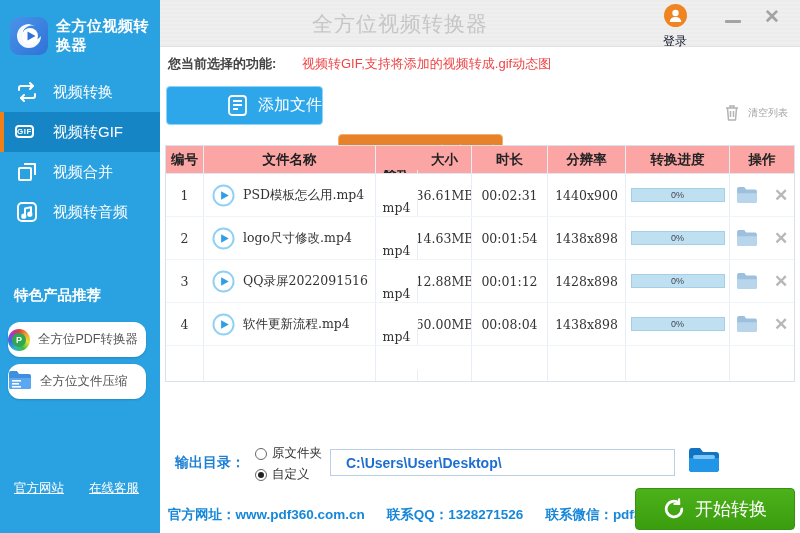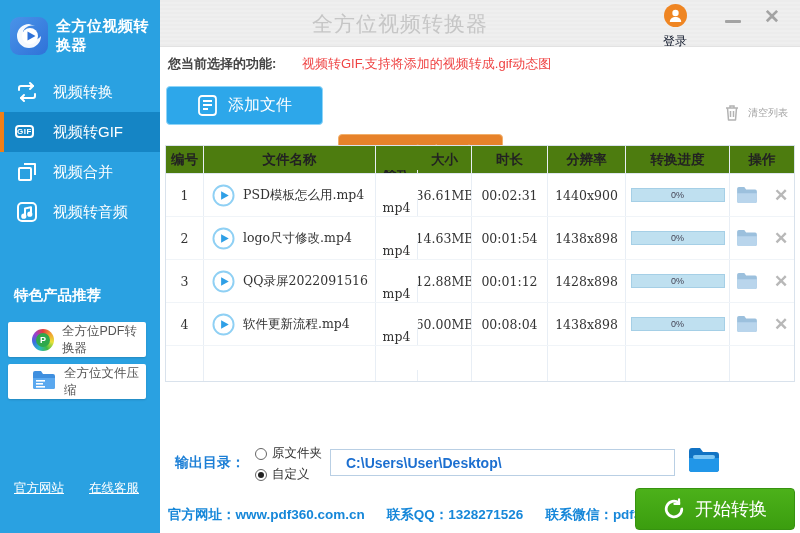--- a/index.html
+++ b/index.html
@@ -33,43 +33,43 @@
   .logo-mark { width:38px; height:38px; border-radius:9px; background:linear-gradient(135deg,#4a93e8,#2f72d8); position:relative; flex:0 0 auto; }
   .logo-mark svg { position:absolute; left:5px; top:5px; }
   .logo-text { color:#fff; font-size:15px; font-weight:bold; letter-spacing:0.5px; }
   .menu { position:absolute; left:0; top:72px; width:184px; }
   .menu-item { position:relative; display:flex; align-items:center; gap:14px; height:40px; padding-left:15px; color:#fff; font-size:15px; cursor:pointer; }
   .menu-item.active { background:#1585c5; }
   .menu-item.active::before { content:""; position:absolute; left:0; top:0; width:4px; height:40px; background:#f07f17; }
   .menu-item .mi { width:24px; height:24px; flex:0 0 auto; position:relative; }
   .gif-badge { width:24px; height:17px; margin-top:3px; border:2px solid #fff; border-radius:4px; color:#fff; font-size:8px; font-weight:bold; text-align:center; line-height:13px; letter-spacing:0.5px; }
   .featured-title { position:absolute; left:14px; top:286px; color:#fff; font-size:14.5px; font-weight:bold; }
-  .product-btn { position:absolute; left:8px; width:138px; height:35px; background:#fff; border-radius:2px; display:flex; align-items:center; gap:8px; padding-left:24px; cursor:pointer; box-shadow:0 1px 2px rgba(0,0,0,.15); }
+  .product-btn { position:absolute; left:8px; width:138px; height:35px; background:#fff; border-radius:12px; display:flex; align-items:center; gap:8px; padding-left:0; cursor:pointer; box-shadow:0 1px 2px rgba(0,0,0,.15); }
   .product-btn .plabel { font-size:12.5px; color:#555; }
   .pdf-ring { width:22px; height:22px; border-radius:50%; background:conic-gradient(#e23d3d,#f0a030,#e8e23a,#3fba44,#2bb6c9,#3a6de0,#9a3fd0,#e23d3d); position:relative; flex:0 0 auto; }
   .pdf-ring::after { content:"P"; position:absolute; left:4px; top:4px; width:14px; height:14px; border-radius:50%; background:#2ea84c; color:#fff; font-size:9px; font-weight:bold; text-align:center; line-height:14px; }
   .sidebar-links { position:absolute; left:14px; top:480px; display:flex; gap:25px; }
   .sidebar-links a { color:#fff; font-size:12.5px; text-decoration:underline; cursor:pointer; }
 
   
   .content { position:absolute; left:160px; top:47px; width:640px; height:486px; background:#fff; }
   .func-line { position:absolute; left:8px; top:8px; font-size:13px; }
   .func-label { color:#444; font-weight:bold; }
   .func-desc { color:#ef4444; margin-left:22px; }
-  .btn-add { position:absolute; top:39px; height:39px; border-radius:4px; display:flex; align-items:center; justify-content:center; gap:10px; color:#fff; font-size:16px; cursor:pointer; }
+  .btn-add { position:absolute; top:39px; height:39px; border-radius:4px; display:flex; align-items:center; justify-content:flex-end; gap:10px; color:#fff; font-size:16px; cursor:pointer; }
   .btn-add-file { left:6px; width:157px; background:#2da7ea; border:1px solid #8ed5f8; }
   .btn-add-folder { left:178px; width:165px; background:#e7822a; border:1px solid #f2b06b;margin-top:48px; }
   .clear-list { position:absolute; right:12px; top:57px; display:flex; align-items:center; gap:8px; color:#a5a5a5; font-size:10px; cursor:pointer; }
 
   
   .file-table { position:absolute; left:5px; top:98px; width:630px; height:237px; border:1px solid #d9e2ec; }
   .trow { display:flex; }
   .trow > div { border-right:1px solid #e8eef5; display:flex; align-items:center; justify-content:center; font-size:12.5px; color:#333; overflow:hidden; }
   .trow > div:last-child { border-right:none; }
-  .thead { height:28px; background:#4d7c0f; border-bottom:1px solid #dfe7f0; font-weight:bold; }
+  .thead { height:28px; background:#fca5a5; border-bottom:1px solid #dfe7f0; font-weight:bold; }
   .thead > div { font-size:13.5px; color:#222; font-family:"Liberation Sans",sans-serif; }
   .tbody-row { height:43px; border-bottom:1px solid #f0f4f8; font-family:"DejaVu Serif", serif; }
   .empty-row { height:35px; }
   .col-no{width:38px;} .col-name{width:172px; justify-content:flex-start !important; padding-left:8px; gap:8px;}
   .col-format{width:42px;margin-top:24px;} .col-size{width:54px;} .col-dur{width:76px;}
   .col-res{width:78px;} .col-prog{width:104px;} .col-ops{flex:1; gap:16px;}
   .fname { white-space:nowrap; overflow:hidden; max-width:126px; }
   .play-btn { width:23px; height:23px; flex:0 0 auto; cursor:pointer; }
   .progress-outer { width:94px; height:14px; background:#bfe0f0; border:1px solid #a5cfe6; position:relative; }
   .progress-label { position:absolute; left:0; top:0; width:100%; text-align:center; font-size:9px; line-height:13px; color:#445; font-family:"Liberation Sans",sans-serif; }

